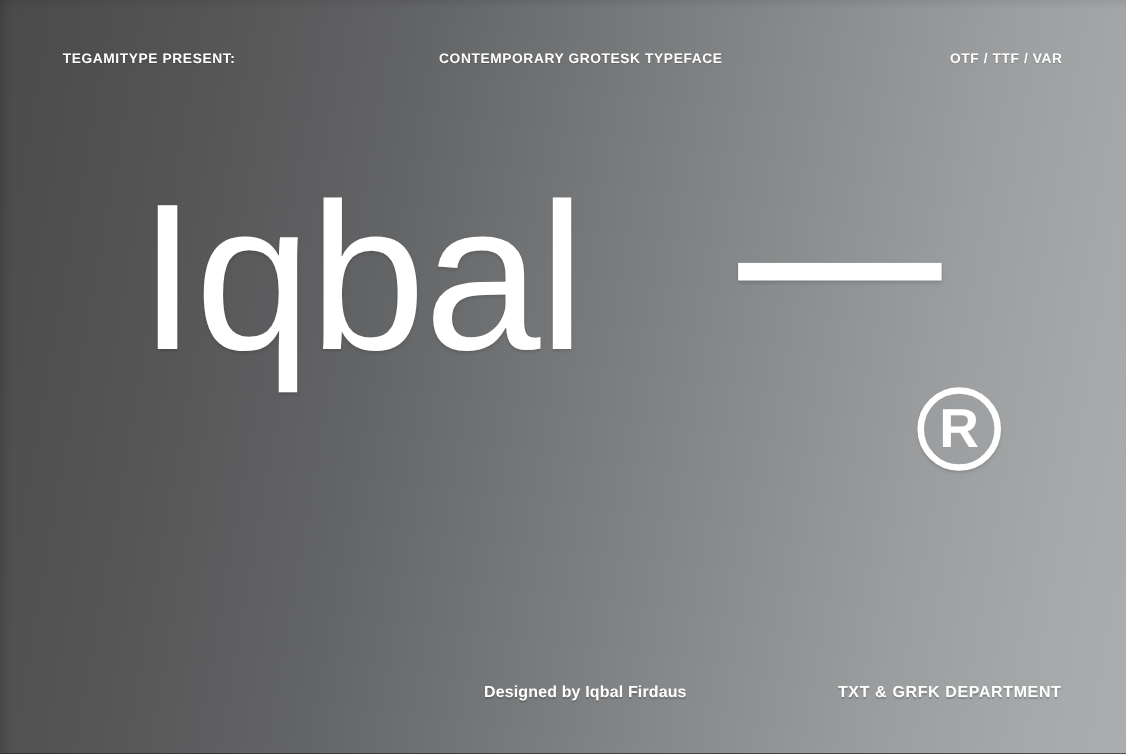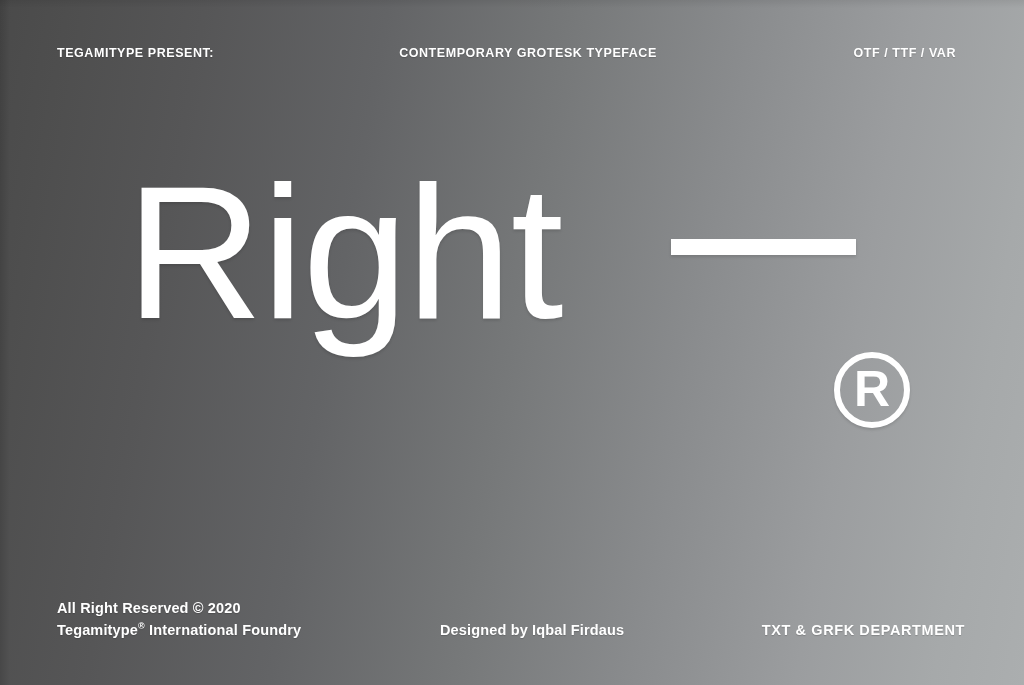--- a/index.html
+++ b/index.html
@@ -56,21 +56,21 @@
     top: 0;
     font-size: 12.5px;
     font-weight: 700;
     letter-spacing: 0.55px;
     line-height: 20px;
     white-space: nowrap;
     text-shadow: 0 1px 1px rgba(0,0,0,0.18);
   }
   .hdr-left   { left: 57px; }
   .hdr-center { left: 50%; transform: translateX(-50%); margin-left: 16px; }
-  .hdr-right  { right: 68px; }
+  .hdr-right  { right: 58px; }
 
   
   .headline {
     position: absolute;
     left: 0; top: 0;
     width: 100%; height: 100%;
     pointer-events: none;
   }
   .line {
     position: absolute;
@@ -166,38 +166,32 @@
   <div class="vignette-top"></div>
   <div class="vignette-left"></div>
 
   <div class="header">
     <div class="hdr-item hdr-left">TEGAMITYPE PRESENT:</div>
     <div class="hdr-item hdr-center">CONTEMPORARY GROTESK TYPEFACE</div>
     <div class="hdr-item hdr-right">OTF / TTF / VAR</div>
   </div>
 
   <div class="headline">
-    <div class="line line1">Right</div>
+    <div class="line line1">Iqbal</div>
 
     <div class="dash"></div>
 
 
     <div class="reg-mark">
       <span>R</span>
     </div>
   </div>
 
   <div class="footer">
 
-    <div class="ft-block ft-left">
-      <div class="ft-line">All Right Reserved © 2020</div>
-      <div class="ft-line">
-        <span>Tegamitype</span><span class="sup">®</span><span> International Foundry</span>
-      </div>
-    </div>
 
     <div class="ft-block ft-right">
       <div class="ft-line caps">TXT &amp; GRFK DEPARTMENT</div>
     </div>
 
     <div class="ft-block ft-center">
       <div class="ft-line">Designed by Iqbal Firdaus</div>
     </div>
 
   </div>

